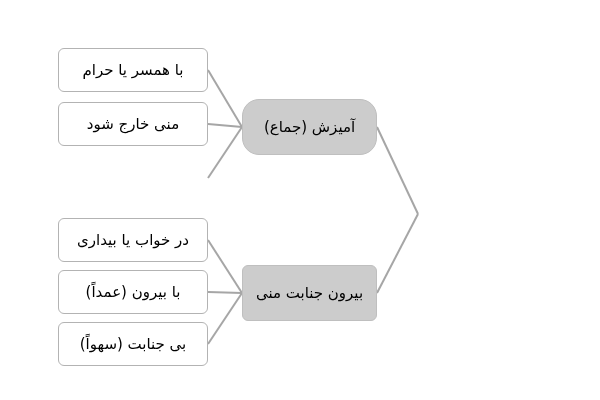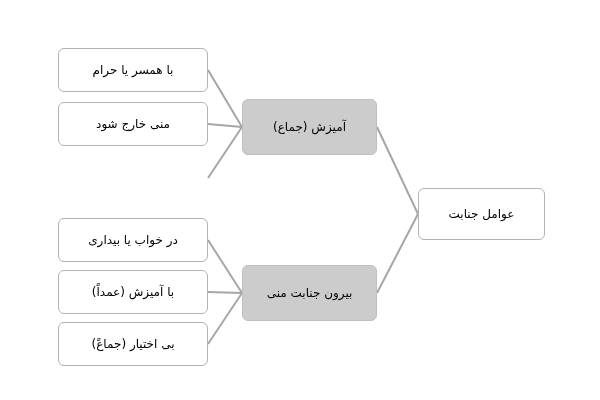--- a/index.html
+++ b/index.html
@@ -31,21 +31,21 @@
     box-sizing: border-box;
     display: flex;
     align-items: center;
     justify-content: center;
     text-align: left;
     direction: rtl;
     unicode-bidi: isolate;
     border: 1px solid #b3b3b3;
     border-radius: 6px;
     color: #000000;
-    font-size: 12px;
+    font-size: 15px;
     line-height: 1.2;
     white-space: nowrap;
     z-index: 2;
   }
   .node-leaf {
     background: #ffffff;
     left: 58px;
     width: 150px;
     height: 44px;
   }
@@ -62,21 +62,21 @@
     width: 127px;
     height: 52px;
     top: 188px;
   }
   .leaf-1 { top: 48px; }
   .leaf-2 { top: 102px; }
   .leaf-3 { top: 156px; }
   .leaf-4 { top: 218px; }
   .leaf-5 { top: 270px; }
   .leaf-6 { top: 322px; }
-  .branch-1 { top: 99px; }
+  .branch-1 { top: 99px; border-radius: 17px; }
   .branch-2 { top: 265px; }
 </style>
 </head>
 <body>
 
 <div id="diagram">
 
   <svg id="connectors" viewBox="0 0 600 400" xmlns="http://www.w3.org/2000/svg">
     <g stroke="#a6a6a6" stroke-width="2" fill="none" stroke-linecap="butt">
 
@@ -97,30 +97,27 @@
     <span>با همسر یا حرام</span>
   </div>
   <div class="node node-leaf leaf-2">
     <span>منی خارج شود</span>
   </div>
 
   <div class="node node-leaf leaf-4">
     <span>در خواب یا بیداری</span>
   </div>
   <div class="node node-leaf leaf-5">
-    <span>با آمیزش (عمداً)</span>
+    <span>با بیرون (عمداً)</span>
   </div>
   <div class="node node-leaf leaf-6">
-    <span>بی اختیار (جماعً)</span>
+    <span>بی جنابت (سهواً)</span>
   </div>
 
   <div class="node node-branch branch-1">
     <span>آمیزش (جماع)</span>
   </div>
   <div class="node node-branch branch-2">
     <span>بیرون جنابت منی</span>
   </div>
 
-  <div class="node node-root">
-    <span>عوامل جنابت</span>
-  </div>
 
 </div>
 
 </body></html>

